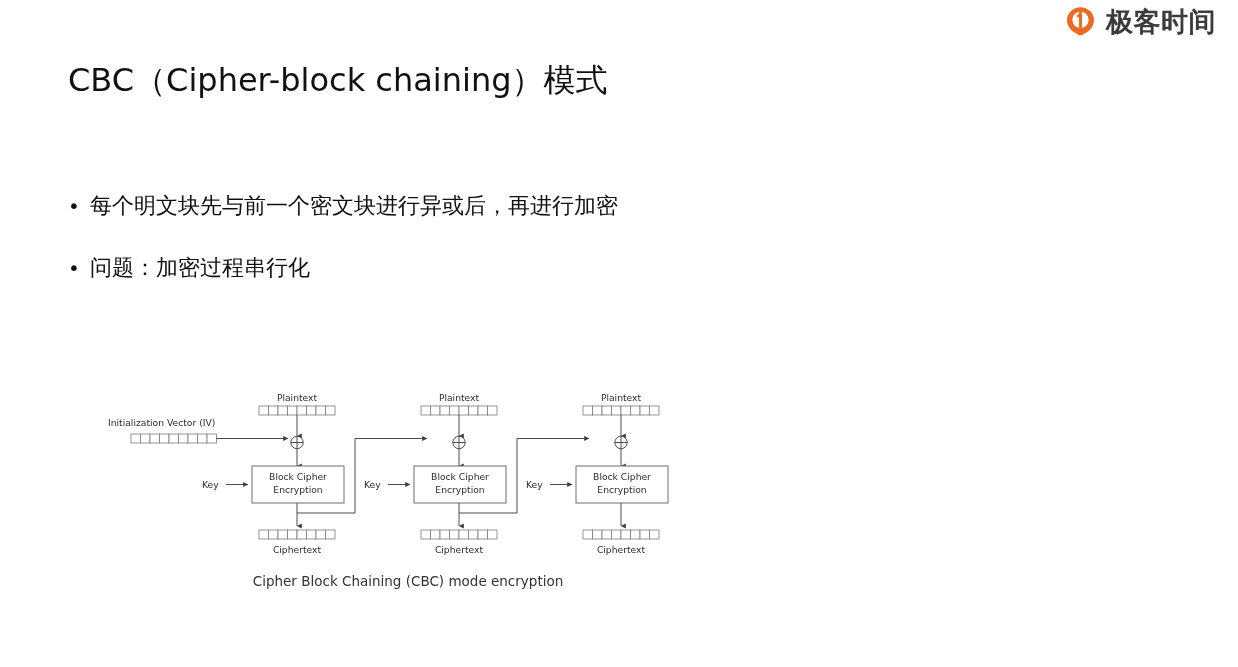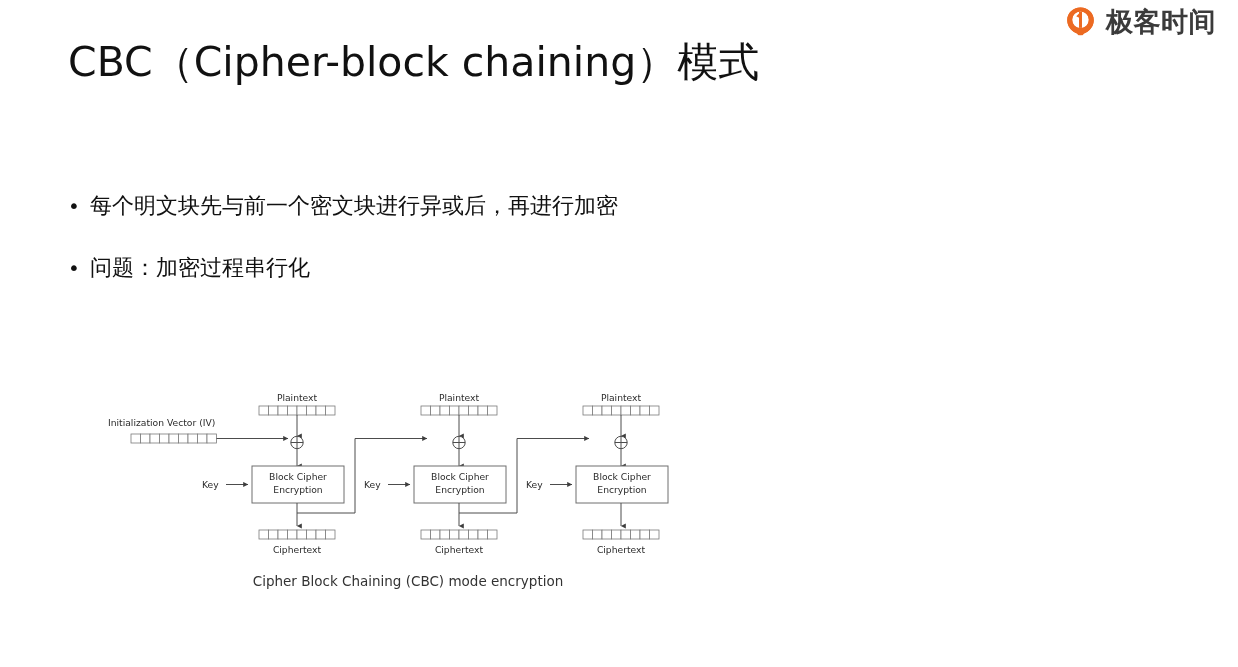--- a/index.html
+++ b/index.html
@@ -38,22 +38,22 @@
     letter-spacing: 0.5px;
     line-height: 1;
     white-space: nowrap;
     font-family: "DejaVu Sans", sans-serif;
   }
 
   
   #slide-title {
     position: absolute;
     left: 68px;
-    top: 11px;
-    font-size: 41px;
+    top: 40px;
+    font-size: 32px;
     line-height: 1.2;
     font-weight: 400;
     color: #111111;
     white-space: nowrap;
     font-family: "DejaVu Sans", "Liberation Sans", sans-serif;
   }
 
   
   #bullet-list {
     position: absolute;

